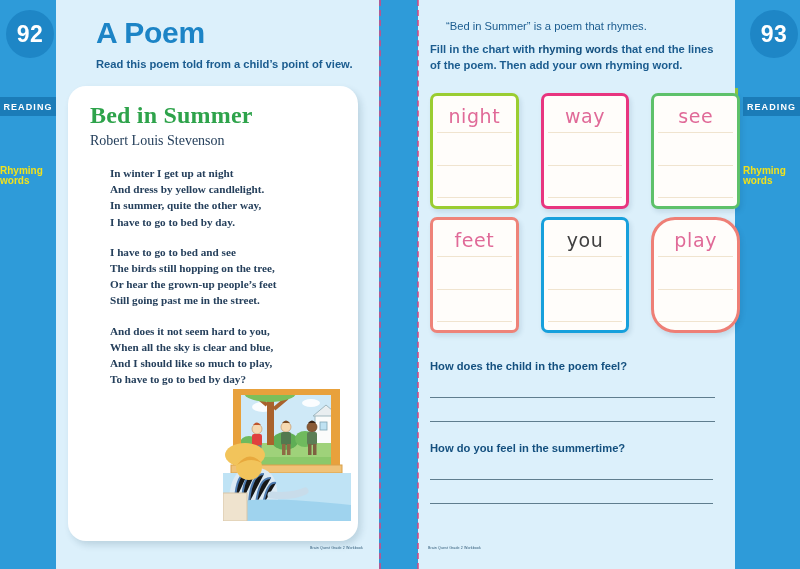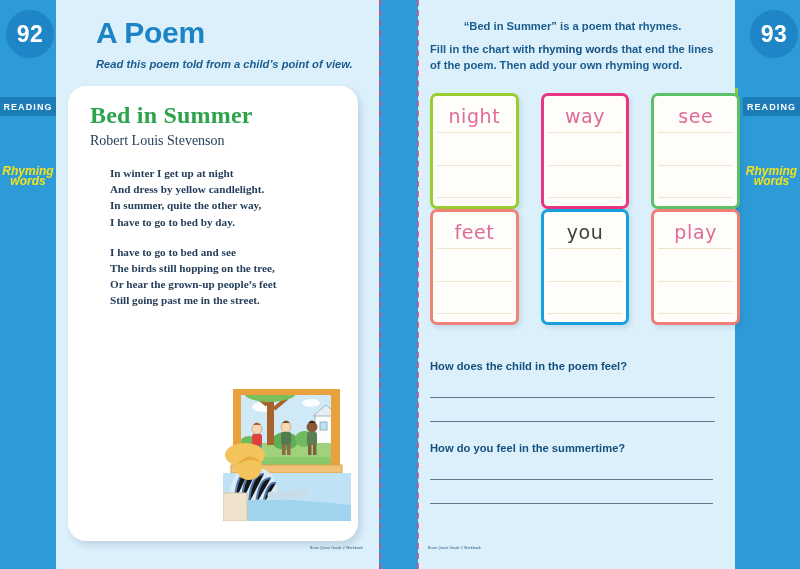--- a/index.html
+++ b/index.html
@@ -38,42 +38,42 @@
   
   .subject{
     position:absolute;background:#1B7CB8;color:#ffffff;
     font-size:9px;font-weight:bold;letter-spacing:1.1px;
     display:flex;align-items:center;justify-content:center;
   }
   .subject-left{left:0;top:97px;width:56px;height:19px;}
   .subject-right{left:8px;top:97px;width:57px;height:19px;}
 
   .skill{
-    position:absolute;color:#F2E21C;font-size:12px;font-weight:bold;
-    line-height:10px;text-align:center;width:56px;font-style:italic;
+    position:absolute;color:#F2E21C;font-size:10px;font-weight:bold;
+    line-height:10px;width:56px;
   }
   .skill-left{left:0;top:166px;}
   .skill-right{left:8px;top:166px;width:57px;}
 
   
   .spine{
     position:absolute;top:0;height:569px;width:0;
     border-left:2px dashed #D9457F;opacity:.75;
   }
   .spine-a{left:379px;}
   .spine-b{left:417px;}
 
   
   .lp-title{
     position:absolute;left:96px;top:16px;
     color:#1C84C6;font-size:30px;font-weight:bold;letter-spacing:-.3px;
   }
   .lp-sub{
     position:absolute;left:96px;top:57px;width:270px;
-    color:#1B5C8F;font-size:11.2px;font-weight:bold;line-height:15px;font-style:italic;
+    color:#1B5C8F;font-size:11.2px;font-weight:bold;line-height:15px;
   }
 
   
   .poemcard{
     position:absolute;left:68px;top:86px;width:290px;height:455px;
     background:#FFFFFF;border-radius:18px;
     box-shadow:3px 4px 7px rgba(20,60,90,.16);
     overflow:hidden;
   }
   .poem-title{
@@ -102,32 +102,32 @@
   .illus svg{display:block;}
 
   .footer-note{
     position:absolute;font-size:3.6px;color:#2C5775;letter-spacing:.1px;
   }
   .footer-left{left:310px;top:546px;}
   .footer-right{left:428px;top:546px;}
 
   
   .rp-lead{
-    position:absolute;left:430px;top:18px;width:285px;
-    color:#1B5C8F;font-size:11.2px;font-weight:bold;line-height:16px;text-align:center;
+    position:absolute;left:446px;top:18px;width:285px;
+    color:#1B5C8F;font-size:11.2px;font-weight:normal;line-height:16px;
   }
   .rp-instr{
     position:absolute;left:430px;top:41px;width:292px;
     color:#1B5C8F;font-size:11.2px;font-weight:bold;line-height:16px;
   }
   .rp-instr b{font-weight:bold;color:#14507F;}
 
   
   .grid{position:absolute;left:430px;top:93px;width:310px;}
-  .grid-row{display:flex;gap:22px;margin-bottom:0;}
+  .grid-row{display:flex;gap:22px;margin-bottom:8px;}
   .wordbox{
     position:relative;width:99px;height:110px;
     background:#FFFDFA;border:3px solid #9ACD32;border-radius:7px;
     box-shadow:2px 3px 5px rgba(20,60,90,.12);
     overflow:hidden;
   }
   .wordbox .rule{
     position:absolute;left:4px;right:4px;height:1px;background:#F0E4CF;
   }
   .wordbox .rule.r1{top:36px;}
@@ -189,20 +189,26 @@
           <span class="ln">In winter I get up at night</span>
           <span class="ln">And dress by yellow candlelight.</span>
           <span class="ln">In summer, quite the other way,</span>
           <span class="ln">I have to go to bed by day.</span>
         </div>
         <div class="stanza">
           <span class="ln">I have to go to bed and see</span>
           <span class="ln">The birds still hopping on the tree,</span>
           <span class="ln">Or hear the grown-up people’s feet</span>
           <span class="ln">Still going past me in the street.</span>
+        </div>
+        <div class="stanza">
+          <span class="ln">And does it not seem hard to you,</span>
+          <span class="ln">When all the sky is clear and blue,</span>
+          <span class="ln">And I should like so much to play,</span>
+          <span class="ln">To have to go to bed by day?</span>
         </div>
       </div>
 
     <div class="illus">
       <svg width="128" height="132" viewBox="0 0 128 132">
         <rect x="0" y="0" width="128" height="132" fill="#FFFFFF"></rect>
 
         <rect x="16" y="4" width="96" height="74" fill="#CFE9F7"></rect>
 
         <ellipse cx="40" cy="18" rx="11" ry="5" fill="#FFFFFF" opacity=".9"></ellipse>
@@ -308,21 +314,21 @@
           <div class="rule r2"></div>
           <div class="rule r3"></div>
           <div class="word" style="color: rgb(224, 106, 152);">feet</div>
         </div>
         <div class="wordbox" style="border-color: rgb(23, 160, 220);">
           <div class="rule r1"></div>
           <div class="rule r2"></div>
           <div class="rule r3"></div>
           <div class="word" style="color: #404040;">you</div>
         </div>
-        <div class="wordbox" style="border-color: rgb(238, 127, 118);">
+        <div class="wordbox" style="border-color: rgb(238, 127, 118); border-radius: 24px;">
           <div class="rule r1"></div>
           <div class="rule r2"></div>
           <div class="rule r3"></div>
           <div class="word" style="color: rgb(224, 106, 152);">play</div>
         </div>
       </div>
     </div>
 
   <div class="qblock">
     <div class="q-space"></div>

